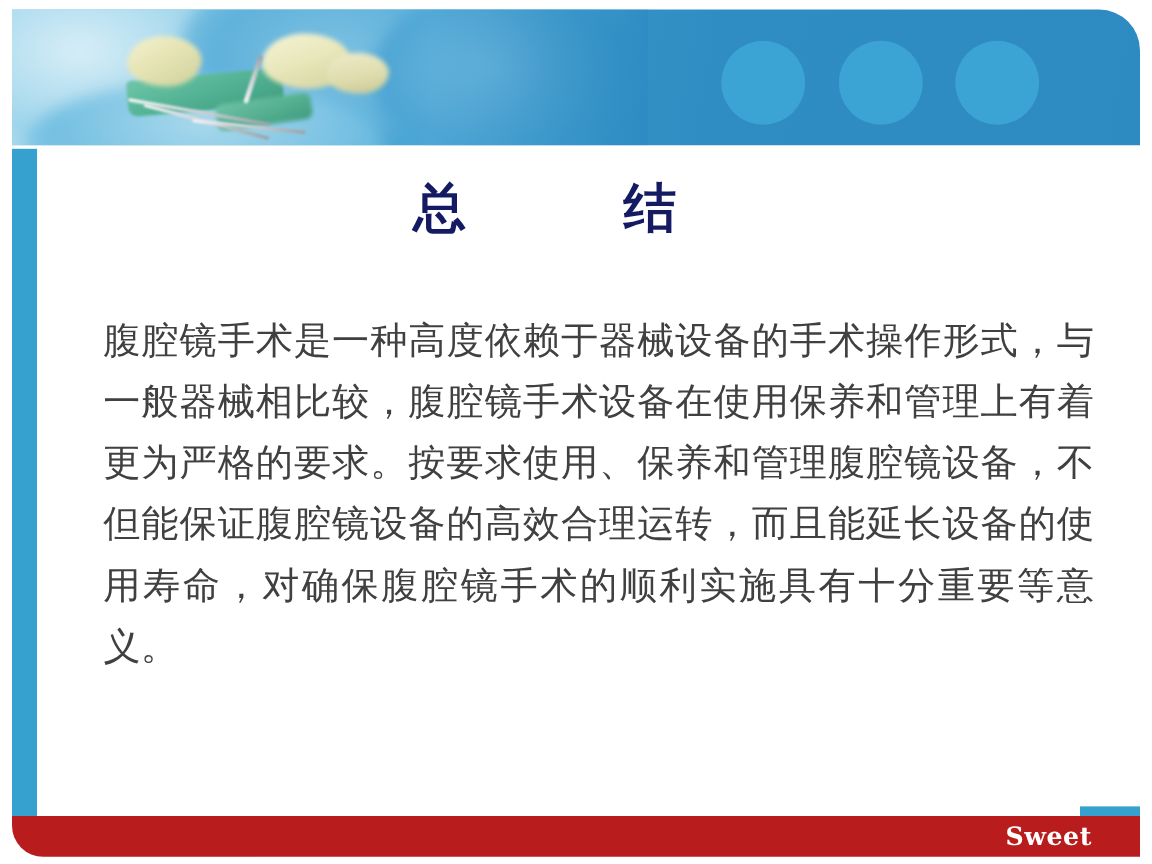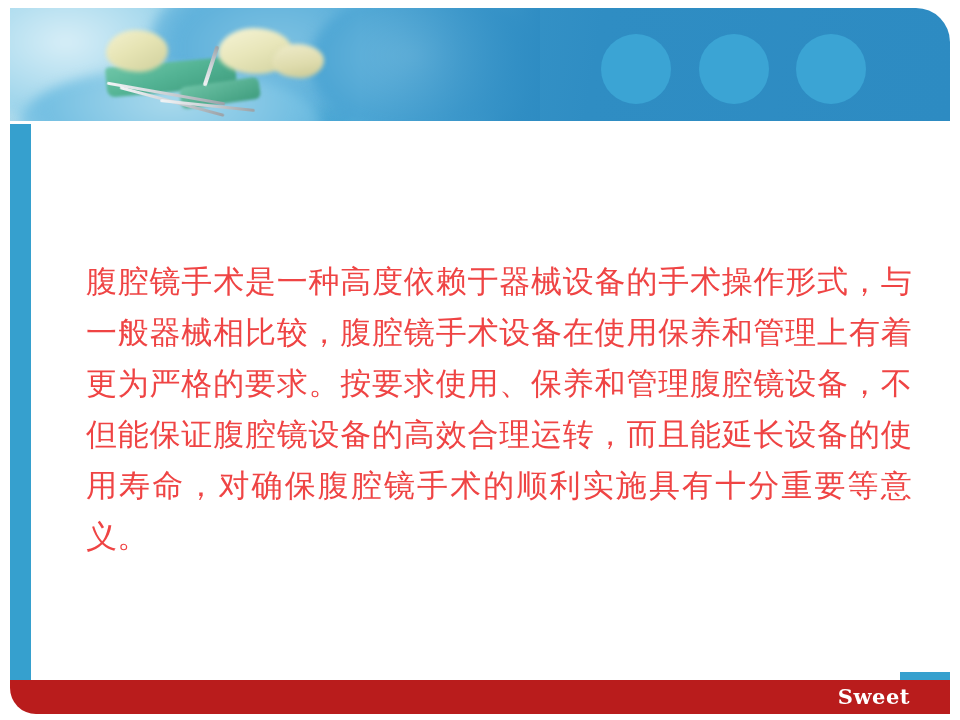--- a/index.html
+++ b/index.html
@@ -152,22 +152,22 @@
     letter-spacing: 14px;
     line-height: 1;
     white-space: pre;
   }
 
   .body-text {
     position: absolute;
     left: 55px;
     top: 134px;
     width: 826px;
-    color: #ef4444;
-    font-family: Liberation Mono, monospace;
+    color: #404040;
+    font-family: Liberation Serif, serif;
     font-size: 31px;
     line-height: 51px;
     text-align: justify;
     text-align-last: left;
     text-justify: inter-character;
     letter-spacing: 0.3px;
   }
 
   
   .footer-bar {
@@ -223,20 +223,21 @@
     </div>
 
     <div class="circle c1"></div>
     <div class="circle c2"></div>
     <div class="circle c3"></div>
   </div>
 
   <div class="left-bar"></div>
 
   <div class="content">
+    <div class="slide-title">总    结</div>
     <div class="body-text">腹腔镜手术是一种高度依赖于器械设备的手术操作形式，与一般器械相比较，腹腔镜手术设备在使用保养和管理上有着更为严格的要求。按要求使用、保养和管理腹腔镜设备，不但能保证腹腔镜设备的高效合理运转，而且能延长设备的使用寿命，对确保腹腔镜手术的顺利实施具有十分重要等意义。</div>
   </div>
 
   <div class="footer-notch"></div>
   <div class="footer-bar">
     <div class="footer-label">Sweet</div>
   </div>
 
 </div>
 

